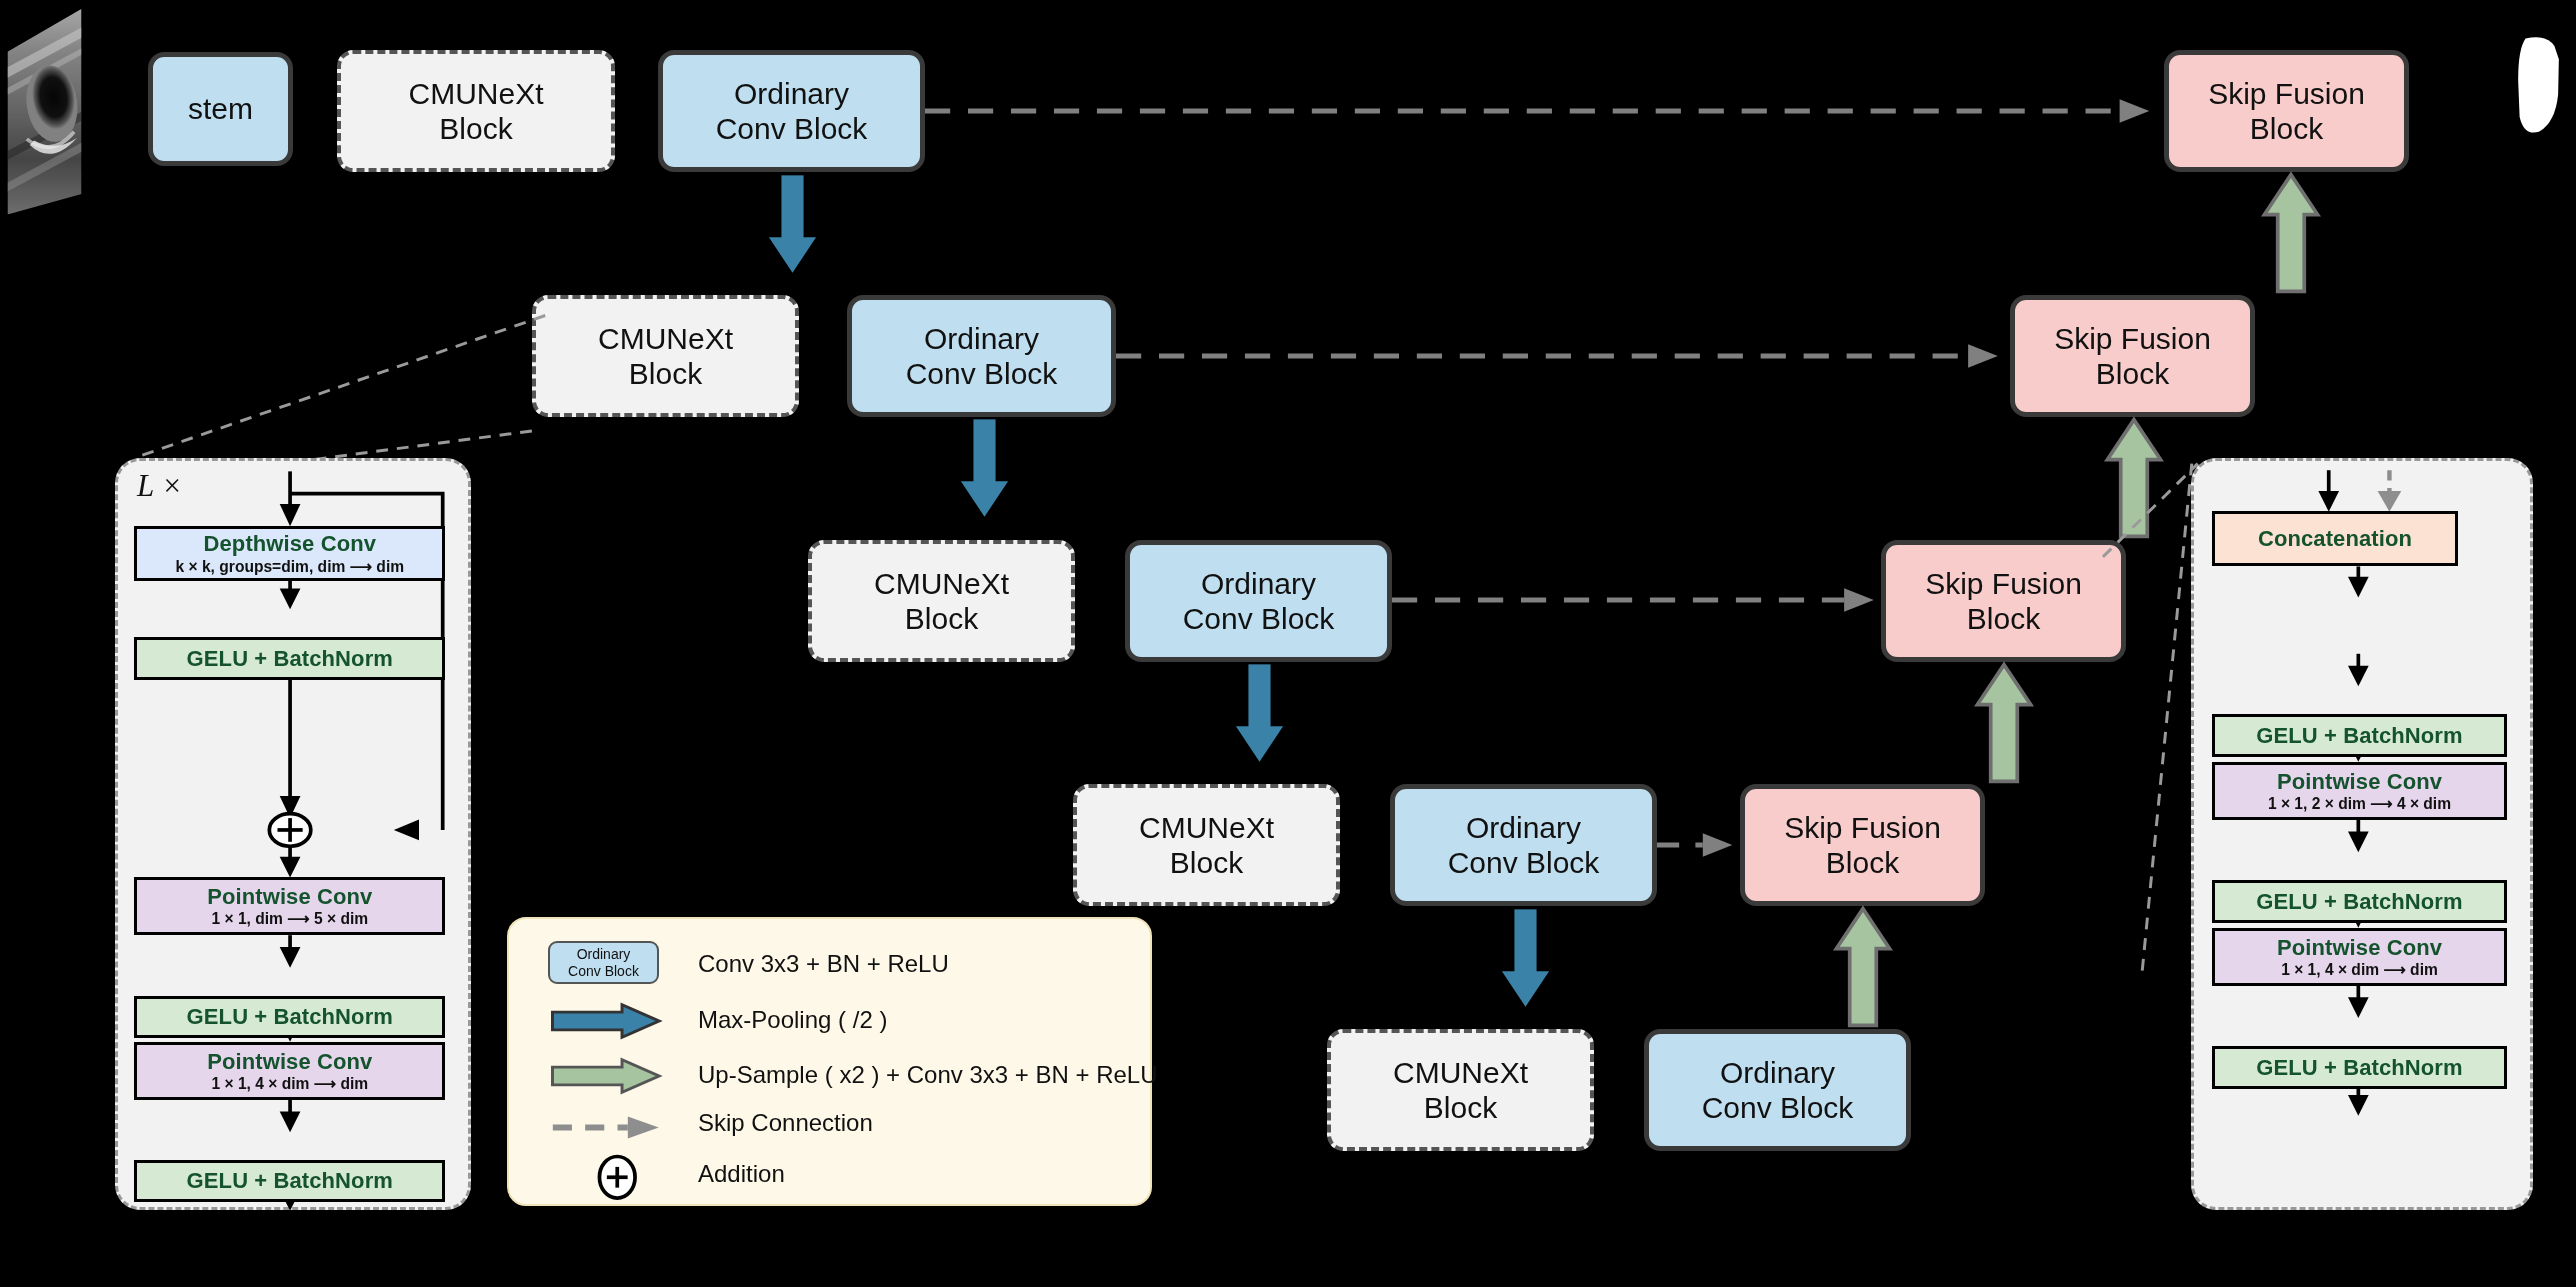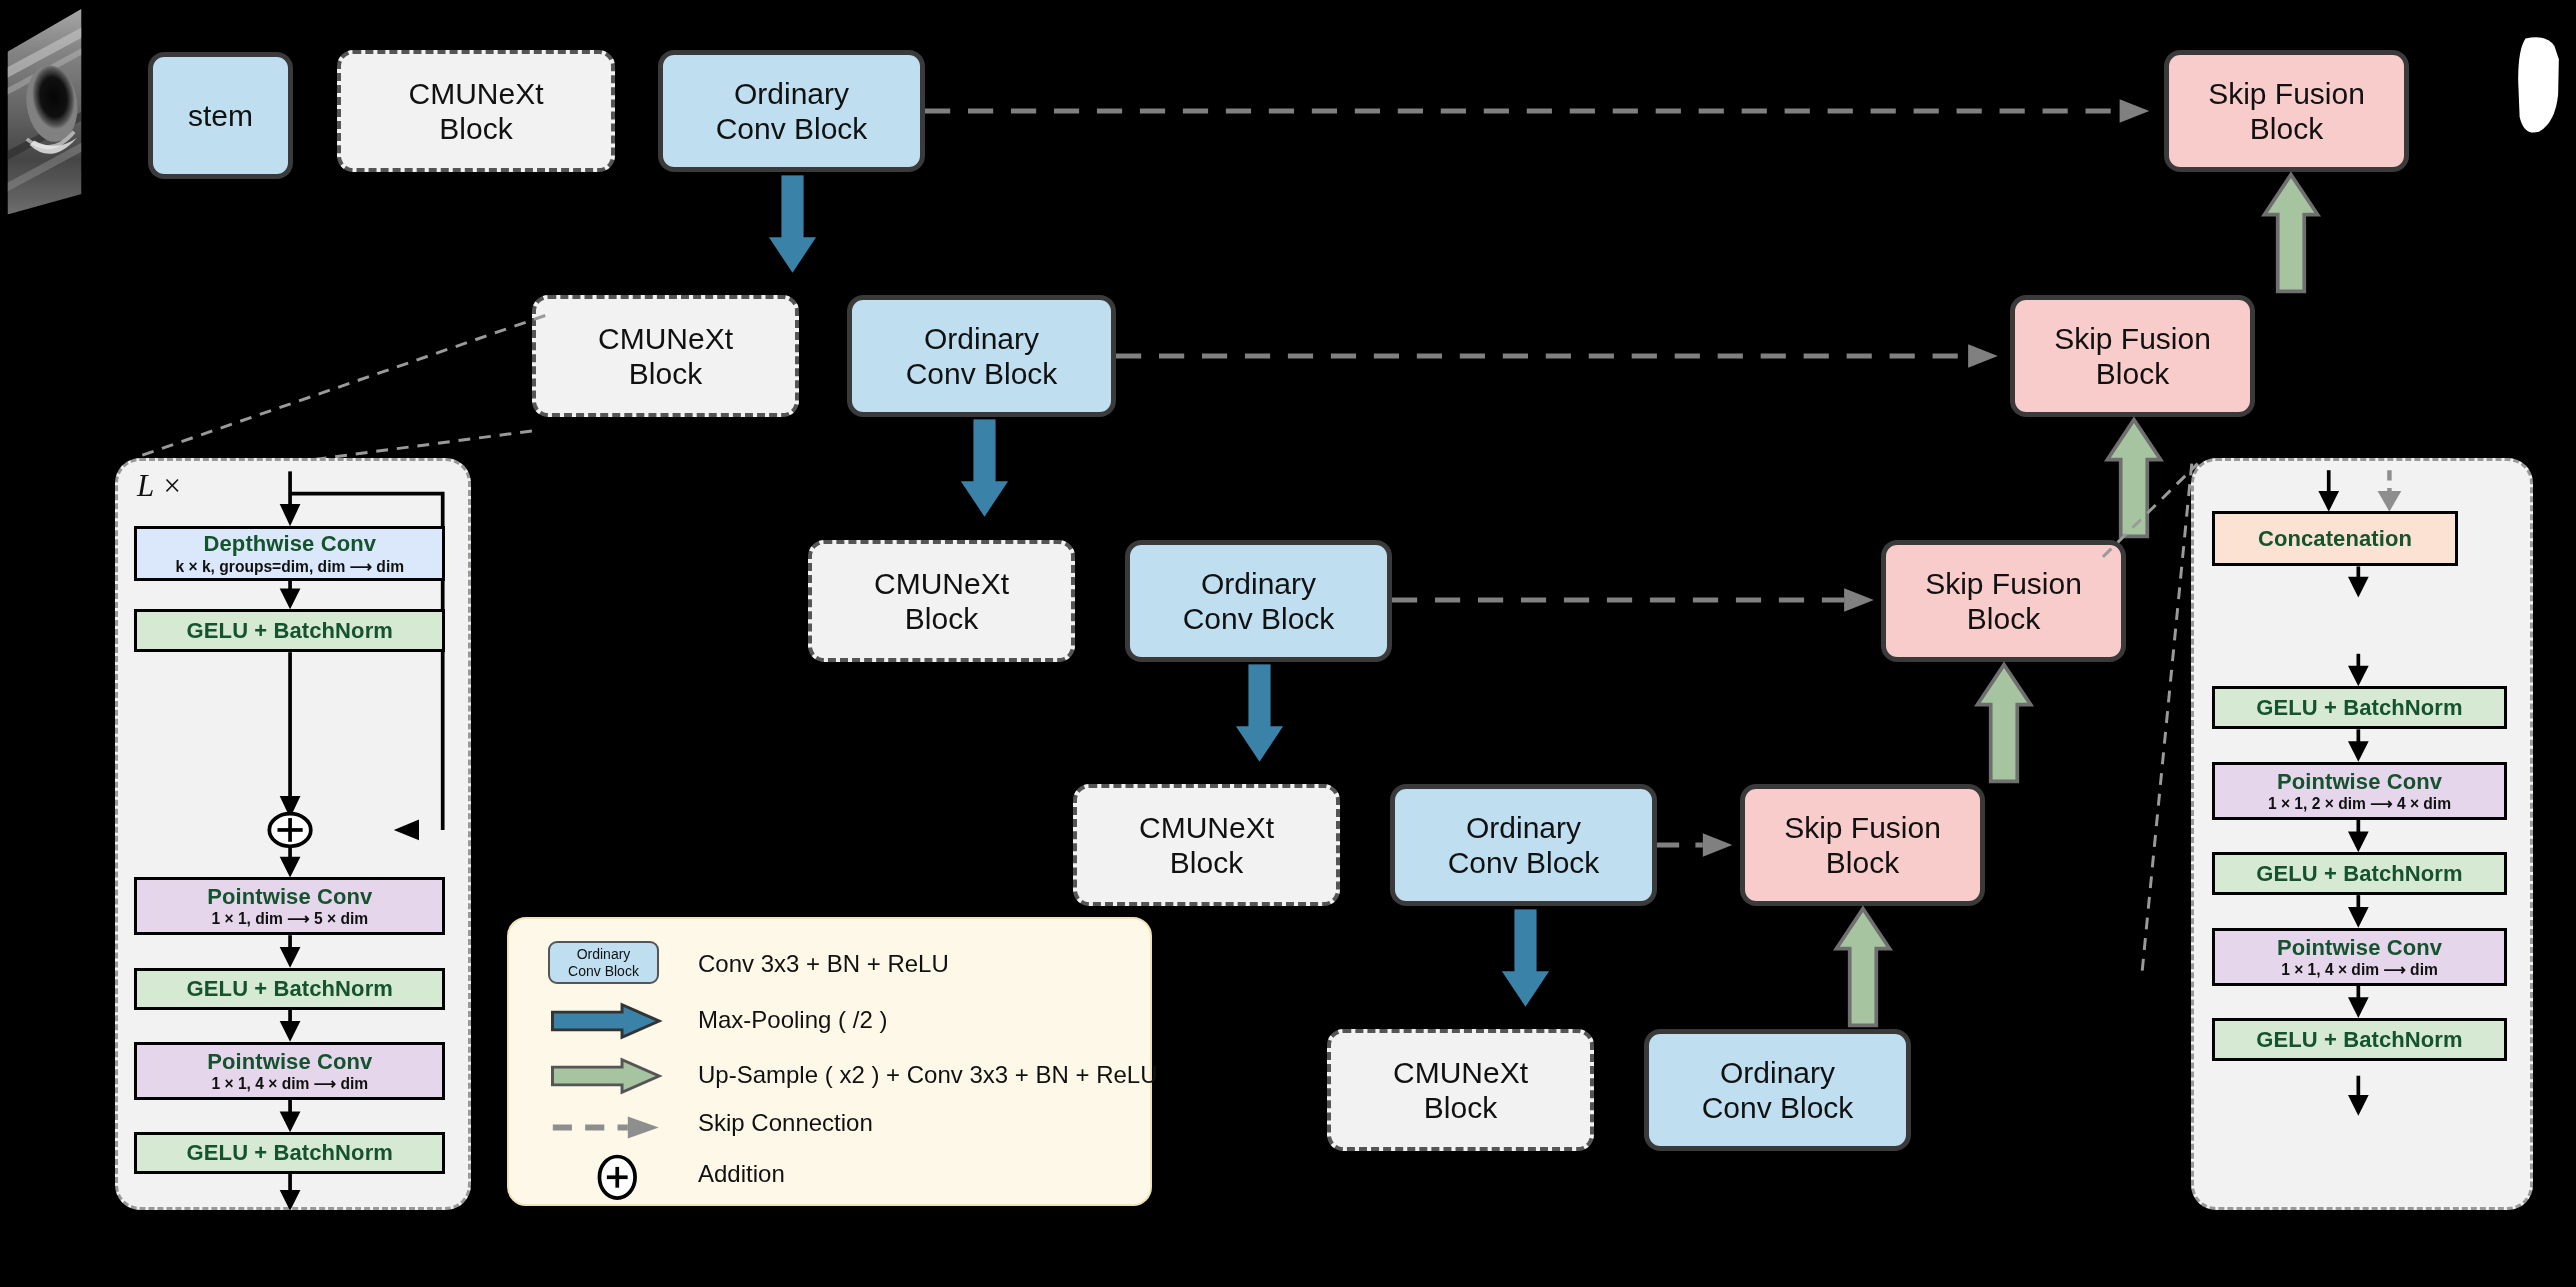--- a/index.html
+++ b/index.html
@@ -22,21 +22,21 @@
 
   
   .panel{position:absolute;background:#f2f2f2;border:3px dashed #999;
          border-radius:25px;box-sizing:border-box;}
   .lrow{position:absolute;box-sizing:border-box;border:3.7px solid #000;
         display:flex;flex-direction:column;align-items:center;justify-content:center;
         text-align:center;}
   .lrow .t1{font-size:22px;font-weight:700;color:#14532d;letter-spacing:0.1px;}
   .lrow .t2{font-size:15.6px;font-weight:700;color:#111;margin-top:0.7px;}
   .c-blue{background:#dbe7fa;}
-  .c-green{background:#d6e9d2;}
+  .c-green{background:#d6e9d2;margin-top:28px;}
   .c-purple{background:#e5d6ec;}
   .c-peach{background:#fbe2d2;}
   .lx{position:absolute;font-family:"Liberation Serif",serif;font-style:italic;
       font-size:31px;color:#111;}
 
   
   .legend{position:absolute;background:#fdf8e8;border:2.2px solid #f0e2b8;
           border-radius:19px;box-sizing:border-box;}
   .legend .ltxt{position:absolute;font-size:24px;color:#111;white-space:nowrap;}
   .legend .chip{position:absolute;box-sizing:border-box;background:#bfdff0;
@@ -93,21 +93,21 @@
             <polygon points="6,18 120,-4 120,250 6,286"></polygon>
           </clipPath>
         </defs>
       <g clip-path="url(#outclip)">
         <rect x="0" y="0" width="124" height="300" fill="#000"></rect>
         <path d="M56 52 Q84 46 95 62 L101 80 L100 128 Q96 166 74 178 Q54 184 48 158 L46 108 Q46 66 56 52 Z" fill="#ffffff"></path>
       </g>
     </svg>
   </div>
 
-  <div class="node n-blue" style="left:148px;top:52px;width:145px;height:127px;">stem</div>
+  <div class="node n-blue" style="left:148px;top:52px;width:145px;height:114px;">stem</div>
 
   <div class="node n-dash" style="left:337px;top:50px;width:278px;height:122px;">CMUNeXt
 Block</div>
 
   <div class="node n-blue" style="left:658px;top:50px;width:267px;height:122px;">Ordinary
 Conv Block</div>
 
   <div class="node n-pink" style="left:2164px;top:50px;width:245px;height:122px;">Skip Fusion
 Block</div>
 

